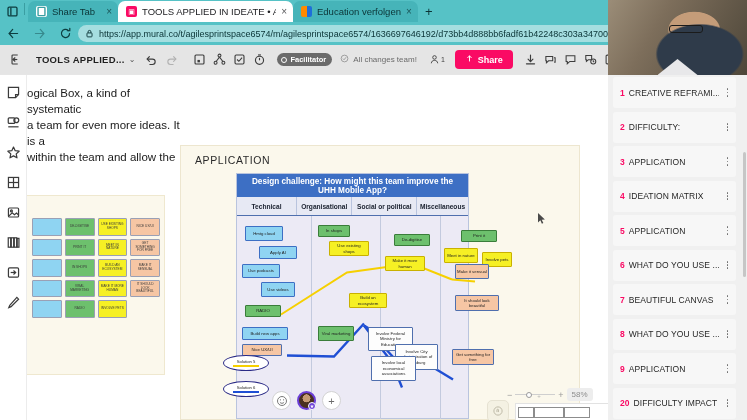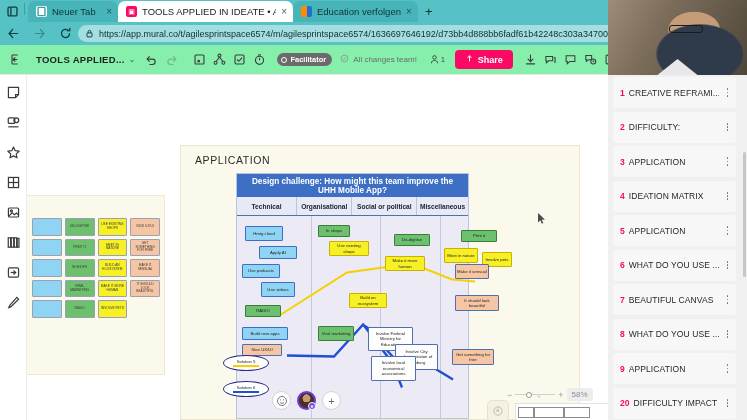--- a/index.html
+++ b/index.html
@@ -38,21 +38,21 @@
   #omnibox {
     flex:1 1 auto; height:17px; background:#a5dee0; border-radius:9px;
     display:flex; align-items:center; gap:5px; padding:0 7px; margin-right:7px;
     font-size:9px; color:#0a3335; overflow:hidden; white-space:nowrap;
   }
   #omnibox .lock svg { width:9px; height:9px; display:block; }
   #omnibox .urltext { overflow:hidden; text-overflow:ellipsis; white-space:nowrap; flex:1 1 auto; }
   #omnibox .zoomglass svg { width:10px; height:10px; display:block; }
 
   
-  #apptoolbar { position:absolute; left:0; top:45px; width:747px; height:30px; background:#86efac; border-bottom:1px solid #e6e6e6; display:flex; align-items:center; }
+  #apptoolbar { position:absolute; left:0; top:45px; width:747px; height:30px; background:#e5e5e5; border-bottom:1px solid #e6e6e6; display:flex; align-items:center; }
   .tbicon { width:20px; height:30px; display:flex; align-items:center; justify-content:center; color:#3d3d3d; flex:0 0 auto; }
   .tbicon svg { width:13px; height:13px; }
   #muraltitle { font-size:9.5px; font-weight:bold; letter-spacing:.3px; color:#1f1f1f; margin-left:10px; white-space:nowrap; }
   .caret { font-size:8px; color:#555; margin:0 6px 0 4px; }
   .tbgap { width:8px; flex:0 0 auto; }
   #facilitator {
     background:#6b6b6b; color:#fff; border-radius:9px; font-size:7.5px; font-weight:bold;
     padding:2px 6px 2px 4px; display:flex; align-items:center; gap:3px; white-space:nowrap;
   }
   #facilitator .dot { width:6px; height:6px; border:1.2px solid #fff; border-radius:50%; }
@@ -179,21 +179,21 @@
         </svg>
     </div>
     <div class="vsep"></div>
 
     <div class="tab inactive">
       <span class="favicon" style="background:#ffffff;color:#3a9ea2;">
         <svg viewBox="0 0 16 16" fill="none" stroke="#3a9ea2" stroke-width="2">
             <rect x="3" y="2" width="10" height="12" rx="1"></rect>
           </svg>
       </span>
-      <span class="tablabel">Neuer Tab</span>
+      <span class="tablabel">Share Tab</span>
       <span class="tabclose">×</span>
     </div>
 
     <div class="tab active">
       <span class="favicon" style="background:#fa0a64;color:#fff;">▣</span>
       <span class="tablabel">TOOLS APPLIED IN IDEATE • Agi</span>
       <span class="tabclose">×</span>
     </div>
 
     <div class="tab inactive">
@@ -429,20 +429,23 @@
   <div class="railicon">
     <svg viewBox="0 0 16 16" fill="none" stroke="#3b3b3b" stroke-width="1.3">
         <path d="M11.6 2.6l1.8 1.8-8 8L3 13.4l1-2.4z"></path>
       </svg>
   </div>
 </div>
 <div id="railavatar"></div>
 
 <div id="canvas">
 
+  <div id="textblock">
+    ogical Box, a kind of systematic<br>a team for even more ideas. It is a<br>within the team and allow the
+  </div>
 
   <div id="minipanel">
     <div id="minigrid">
       <div class="ministicky" style="background:#8fd4f2;"></div>
       <div class="ministicky" style="background:#6dc06d;">DE-DIGITISE</div>
       <div class="ministicky" style="background:#f6f024;">USE EXISTING SHOPS</div>
       <div class="ministicky" style="background:#f6c6a4;">NICE UX/UI</div>
 
       <div class="ministicky" style="background:#8fd4f2;"></div>
       <div class="ministicky" style="background:#6dc06d;">PRINT IT</div>

